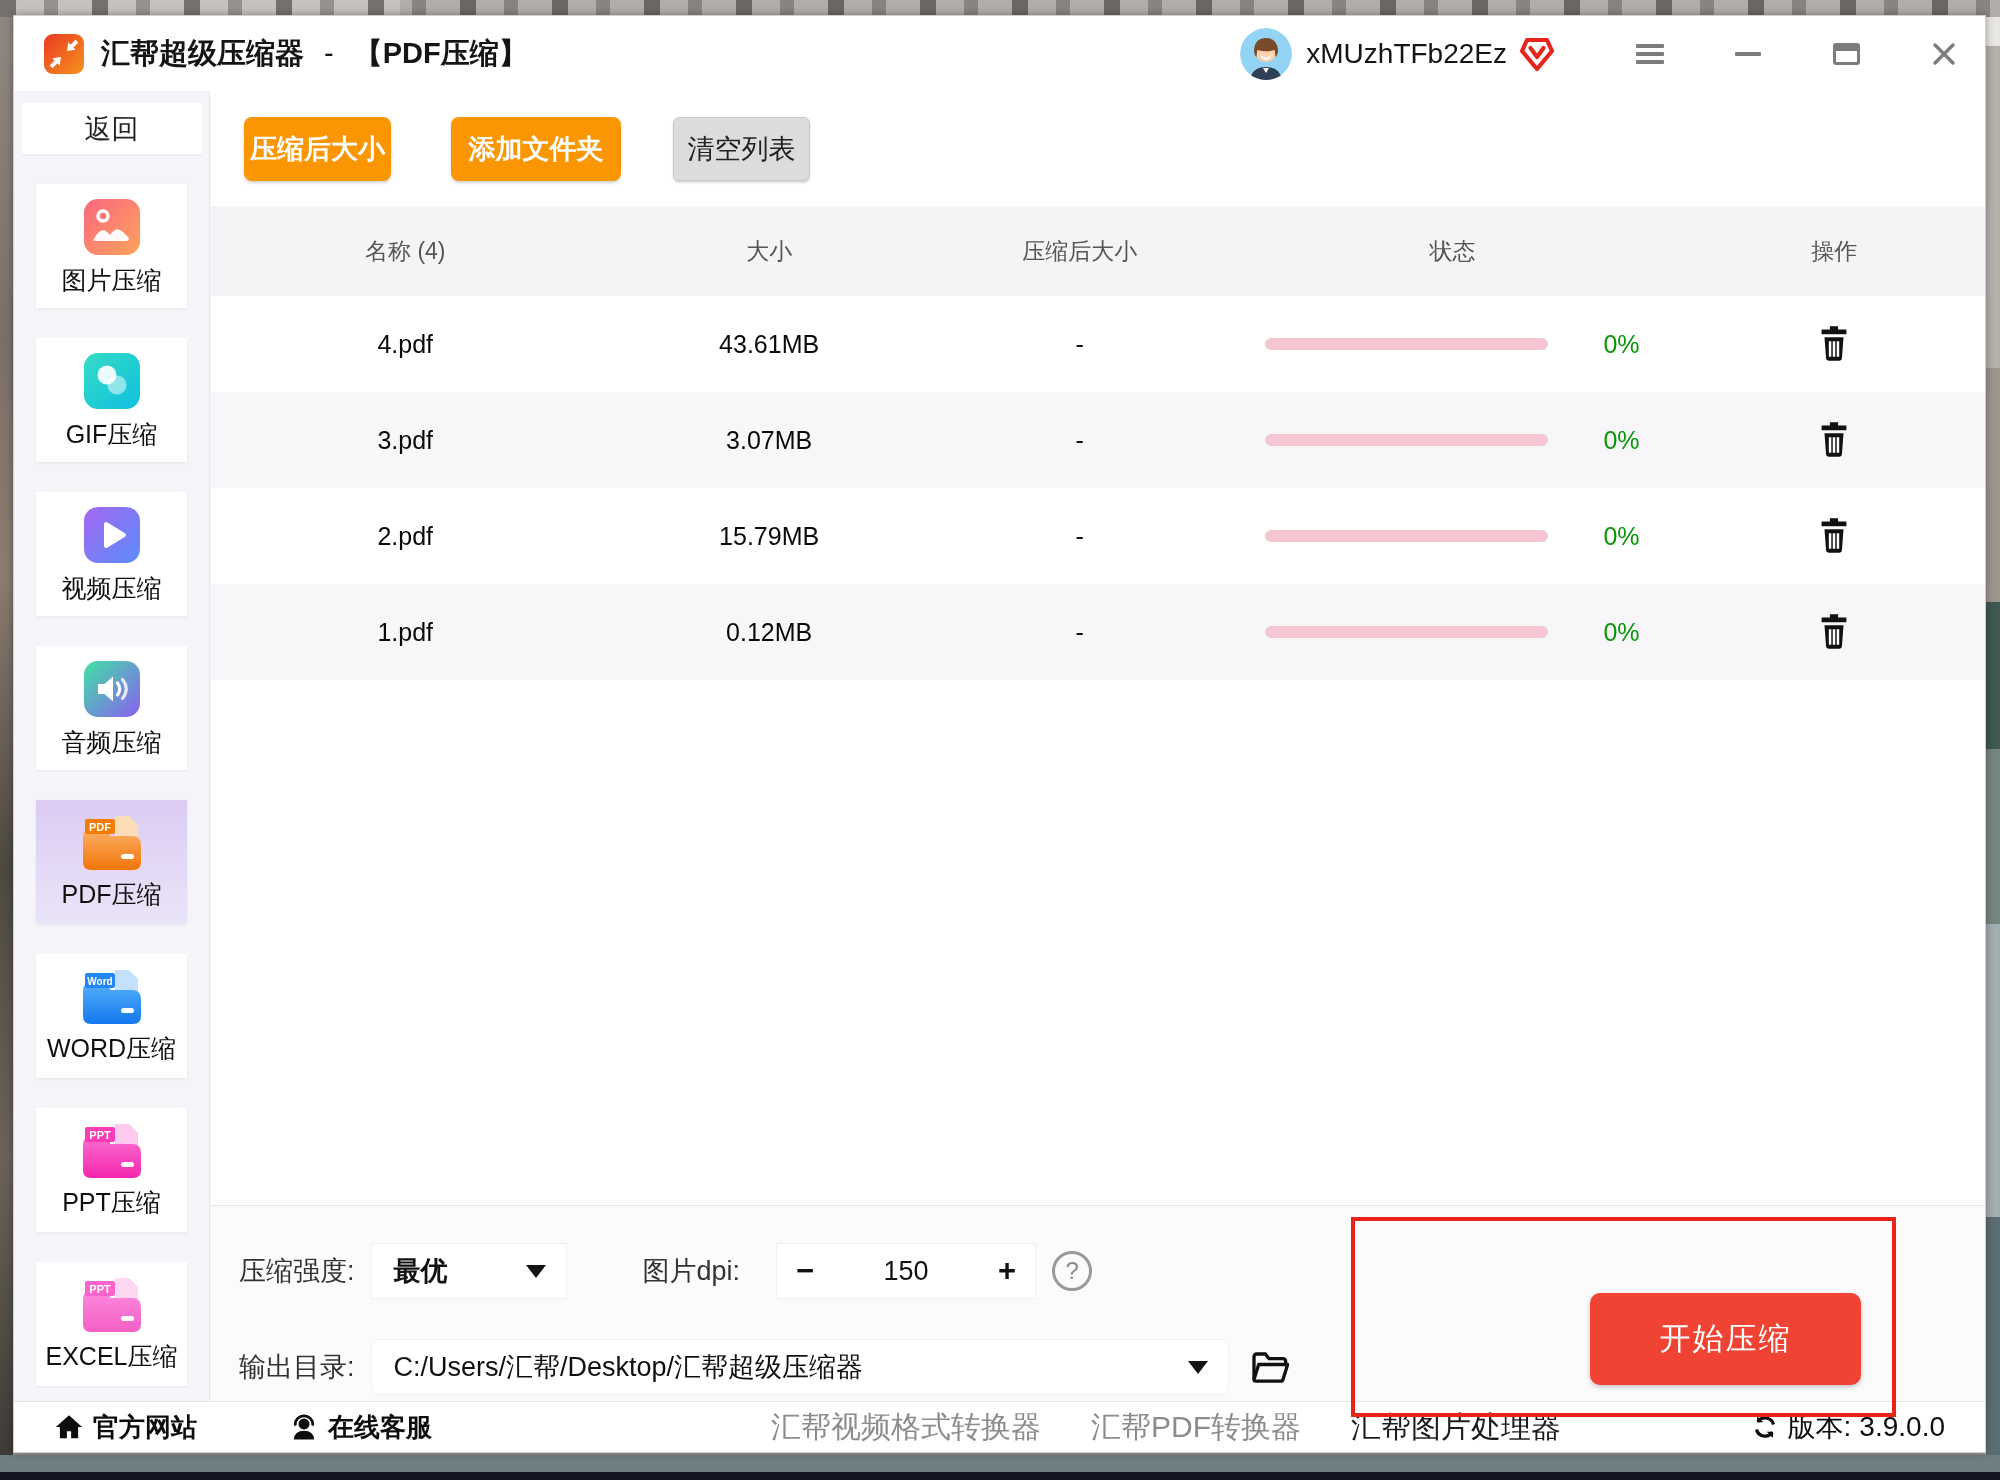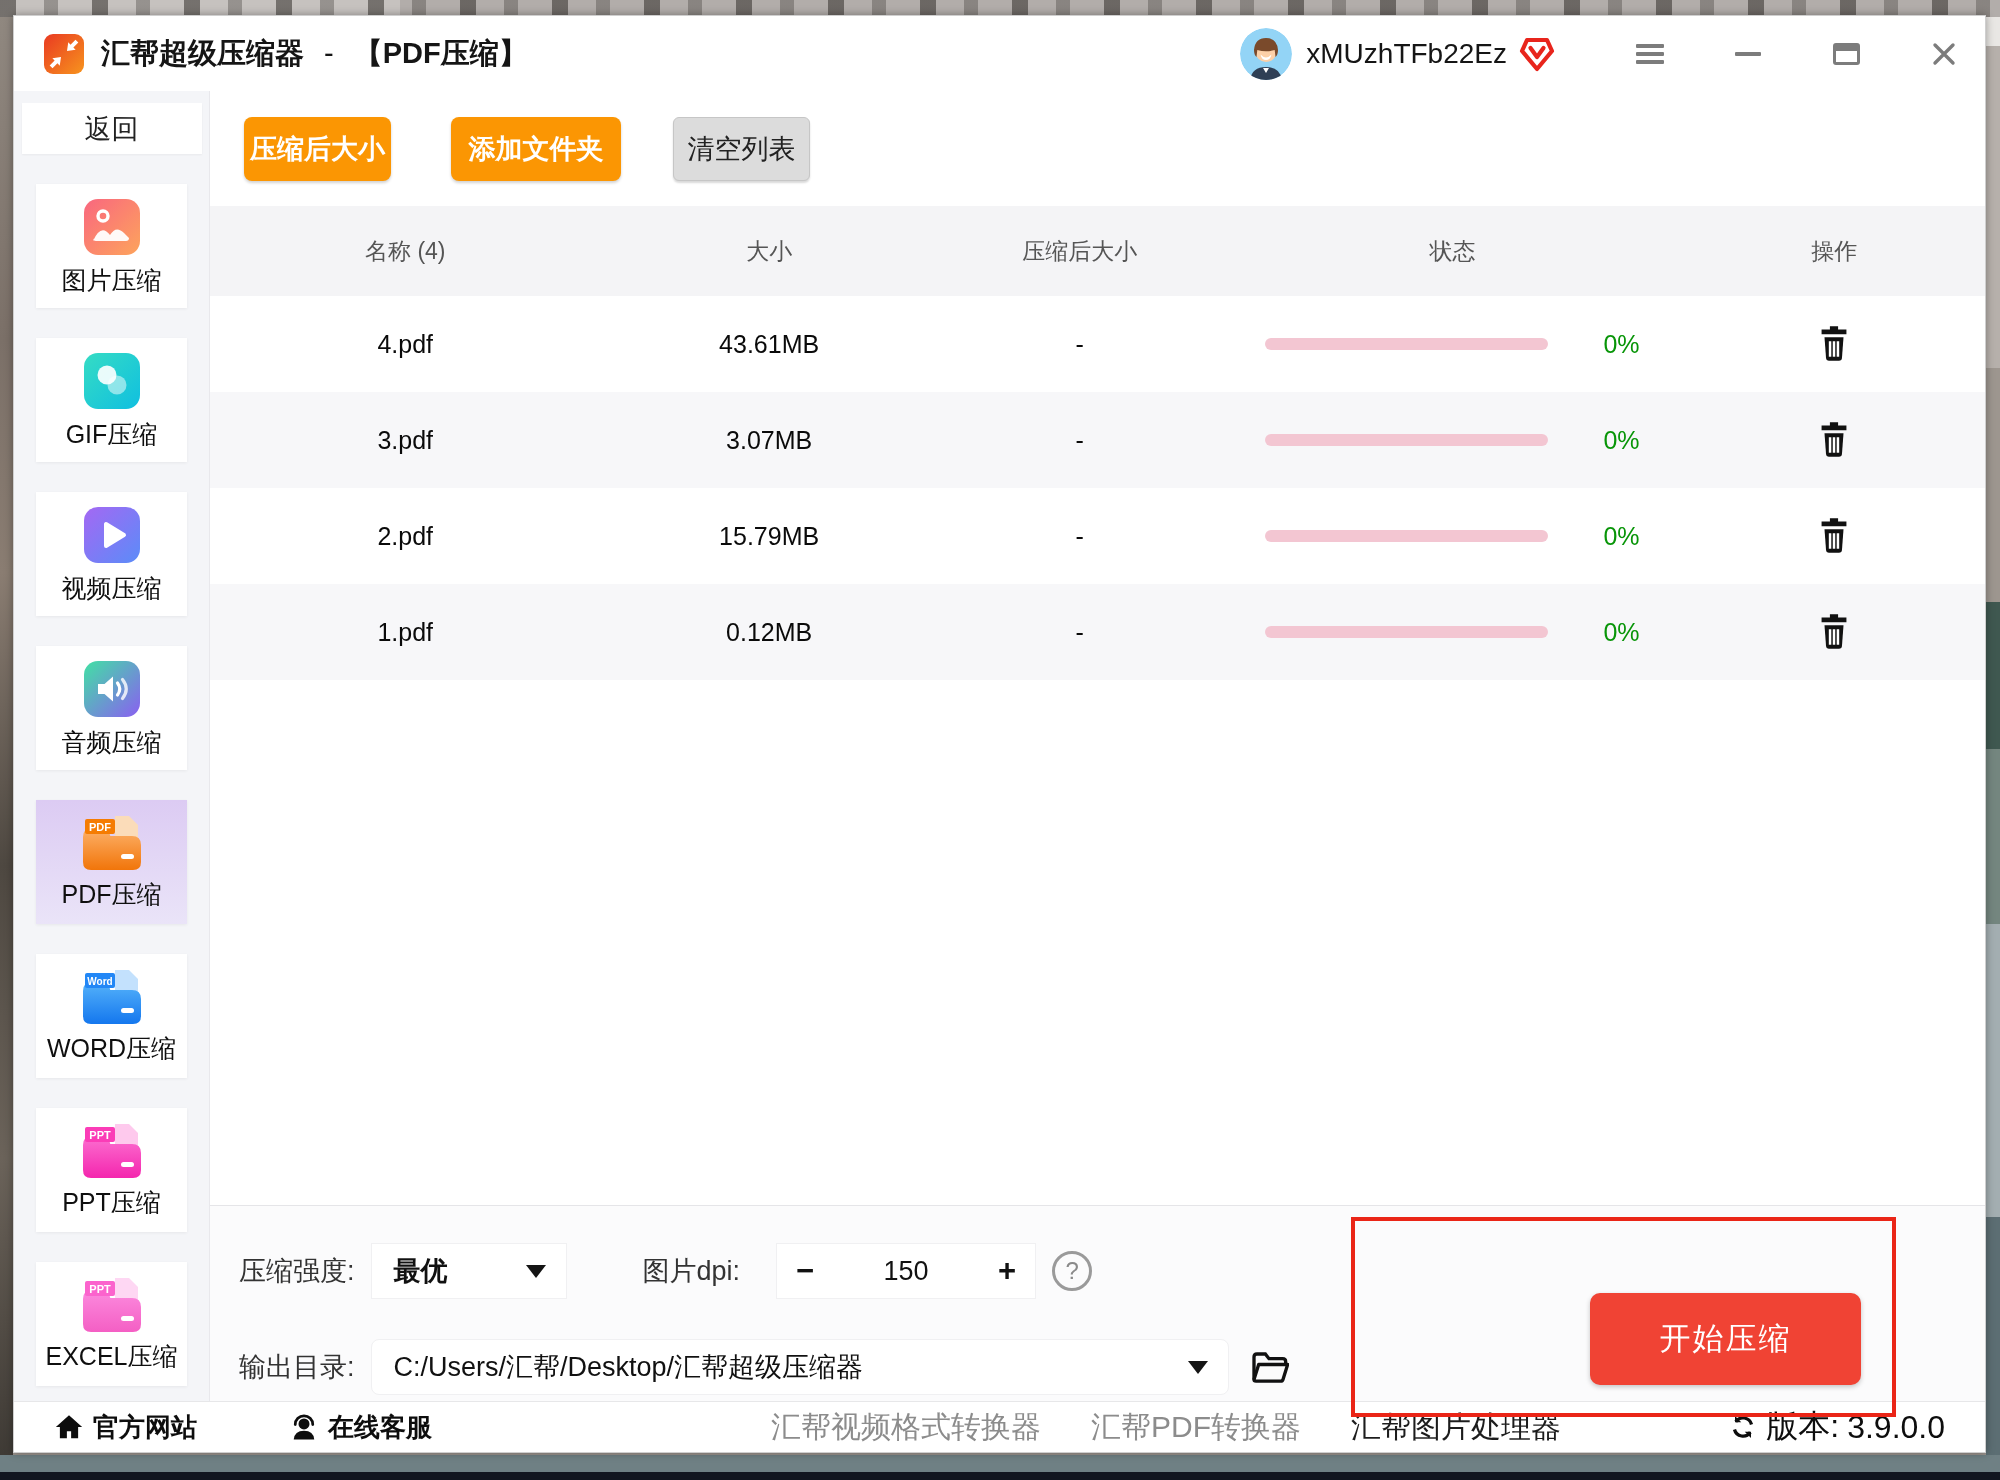--- a/index.html
+++ b/index.html
@@ -127,21 +127,21 @@
   .footer { flex:0 0 51px; background:#fff; border-top:1px solid #e7e7e9; display:flex; align-items:center;
             padding:0 40px; position:relative; }
   .f-group { display:flex; align-items:center; gap:9px; cursor:pointer; }
   .f-label { font-size:26px; color:#0d0d0d; font-weight:600; }
   .f-service { margin-left:92px; }
   .f-links { position:absolute; left:757px; display:flex; gap:50px; }
   .f-link { font-size:30px; cursor:pointer; white-space:nowrap; }
   .f-link:nth-child(1), .f-link:nth-child(2) { color:#8c8c8c; }
   .f-link:nth-child(3) { color:#1c1c1c; font-weight:500; }
   .f-version { margin-left:auto; display:flex; align-items:center; gap:8px; }
-  .f-vtext { font-size:32px; color:#0d0d0d; }
+  .f-vtext { font-size:28px; color:#0d0d0d; }
 
   .defs-holder { position:absolute; width:0; height:0; overflow:hidden; }
 </style>
 </head>
 <body>
 
 <svg class="defs-holder" aria-hidden="true">
   <defs>
     <linearGradient id="gApp" x1="0" y1="0" x2="1" y2="1">
       <stop offset="0" stop-color="#e93a22"></stop>

